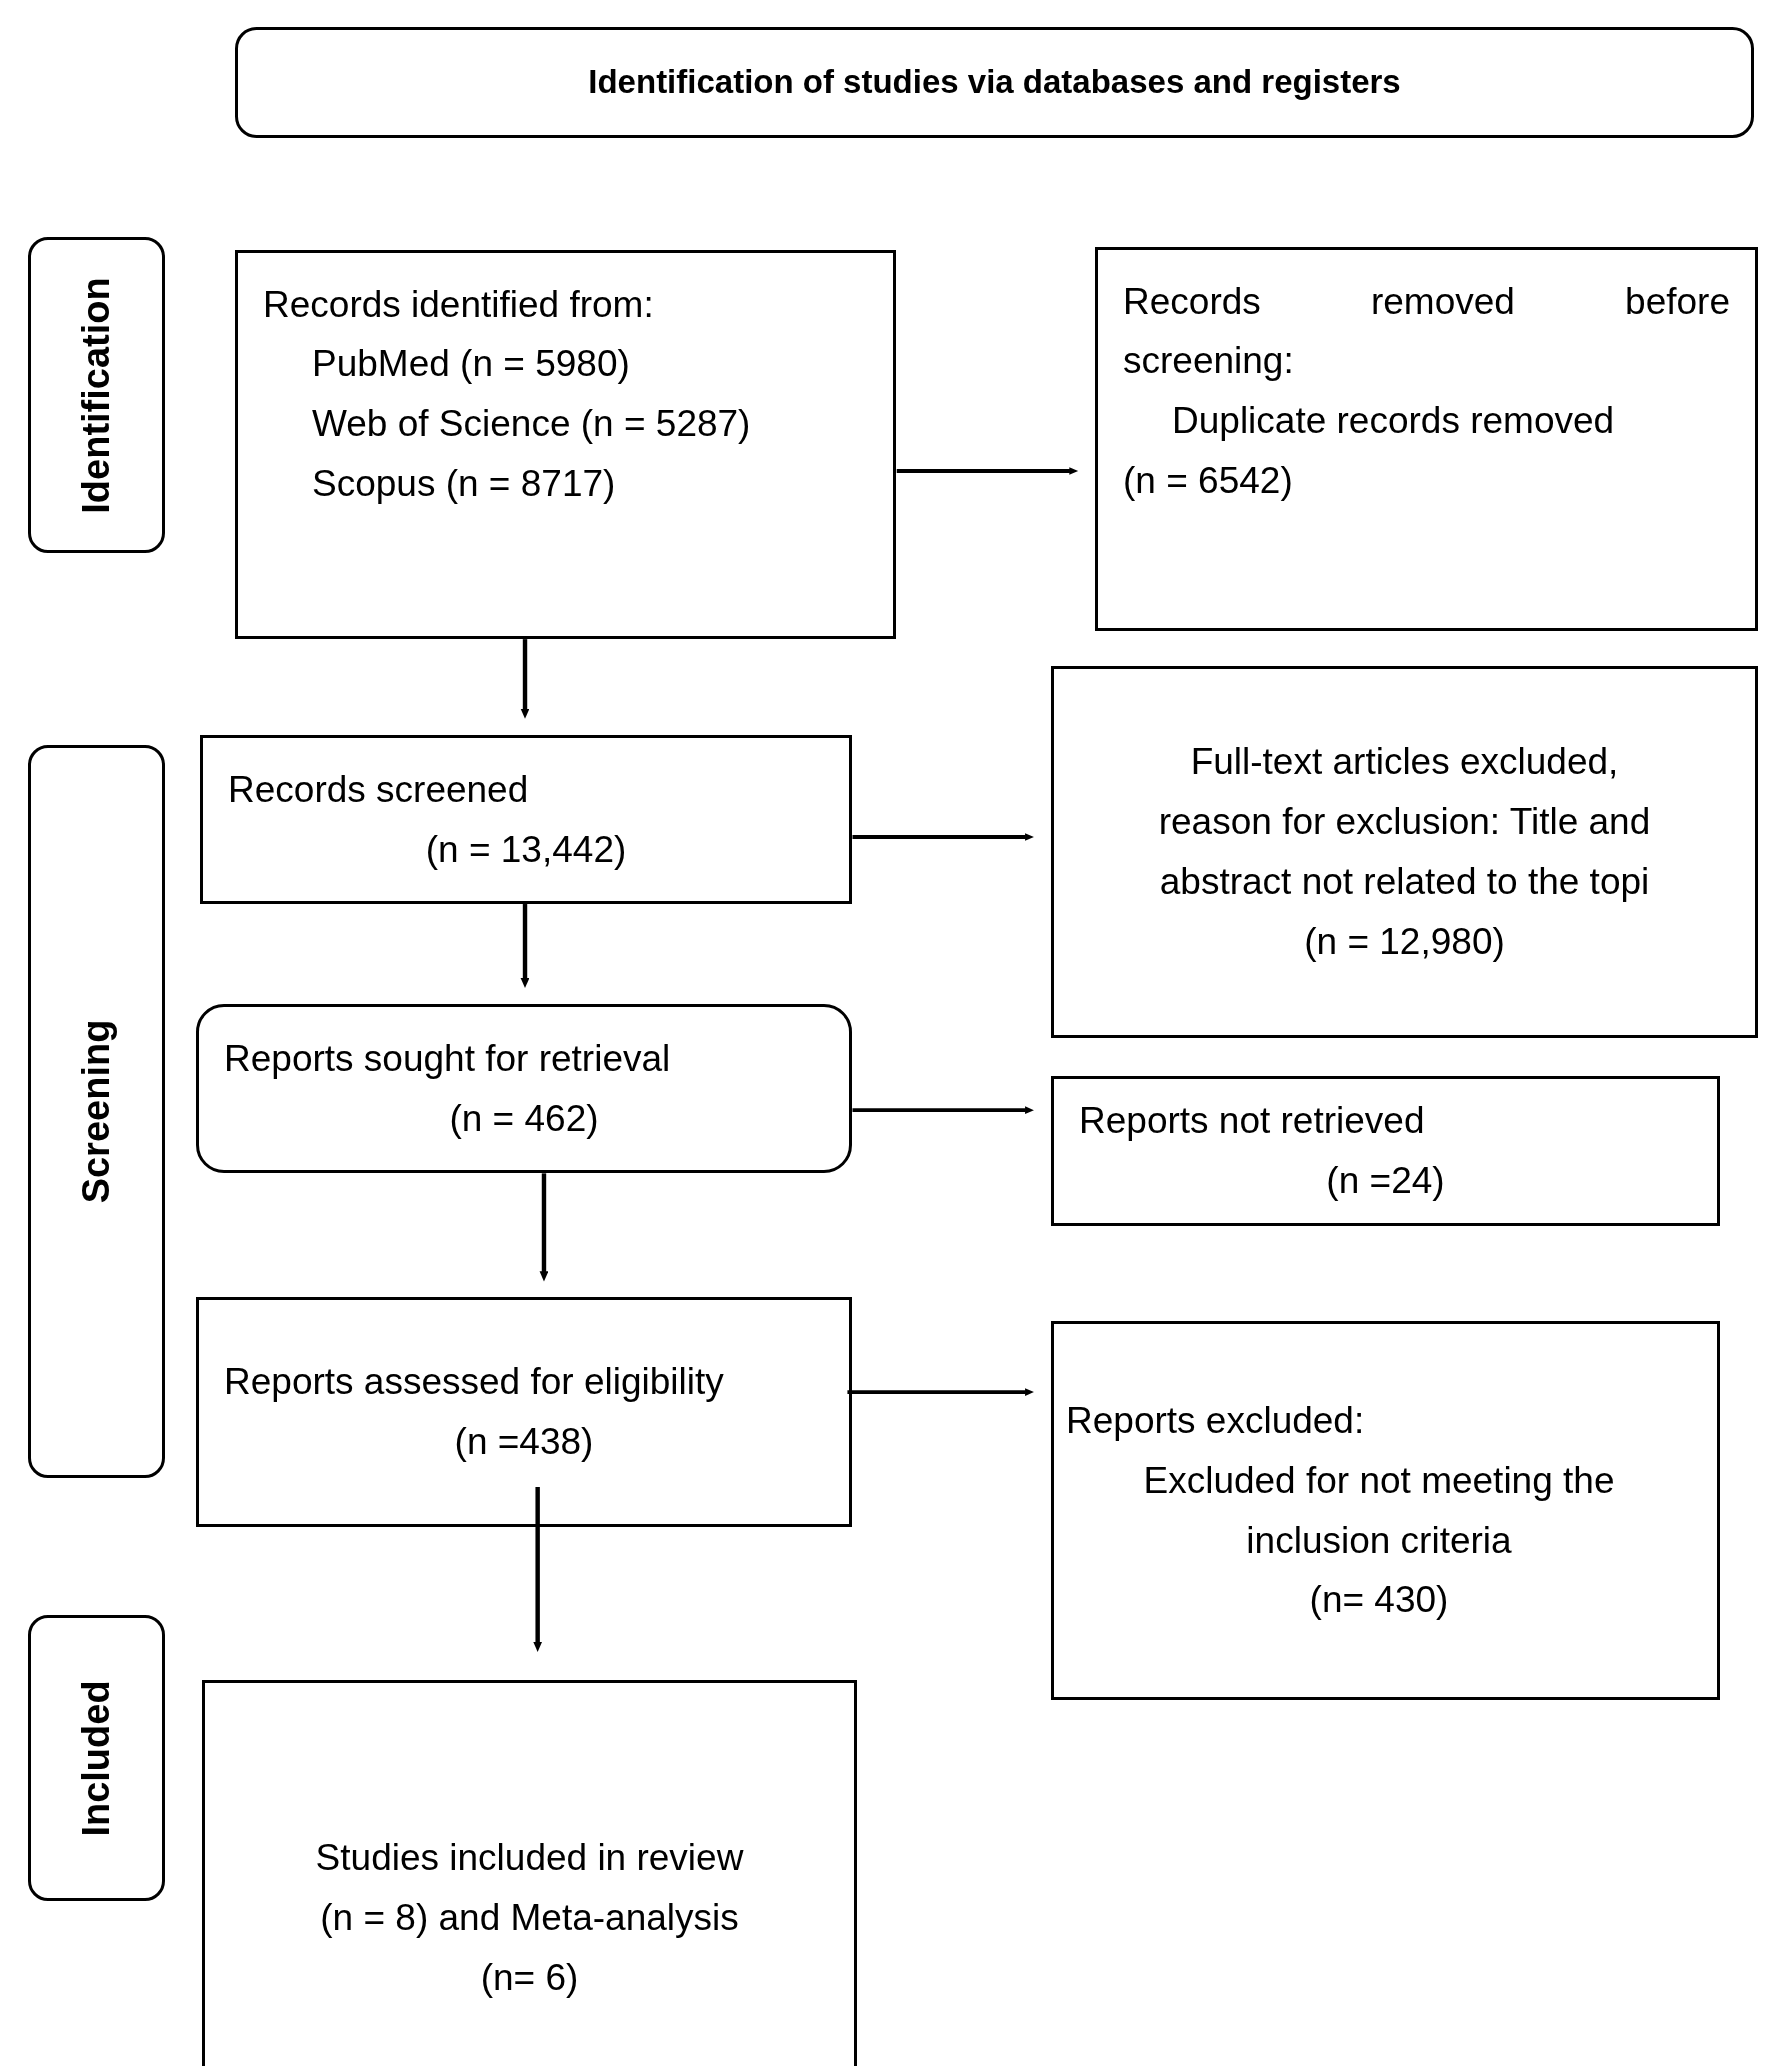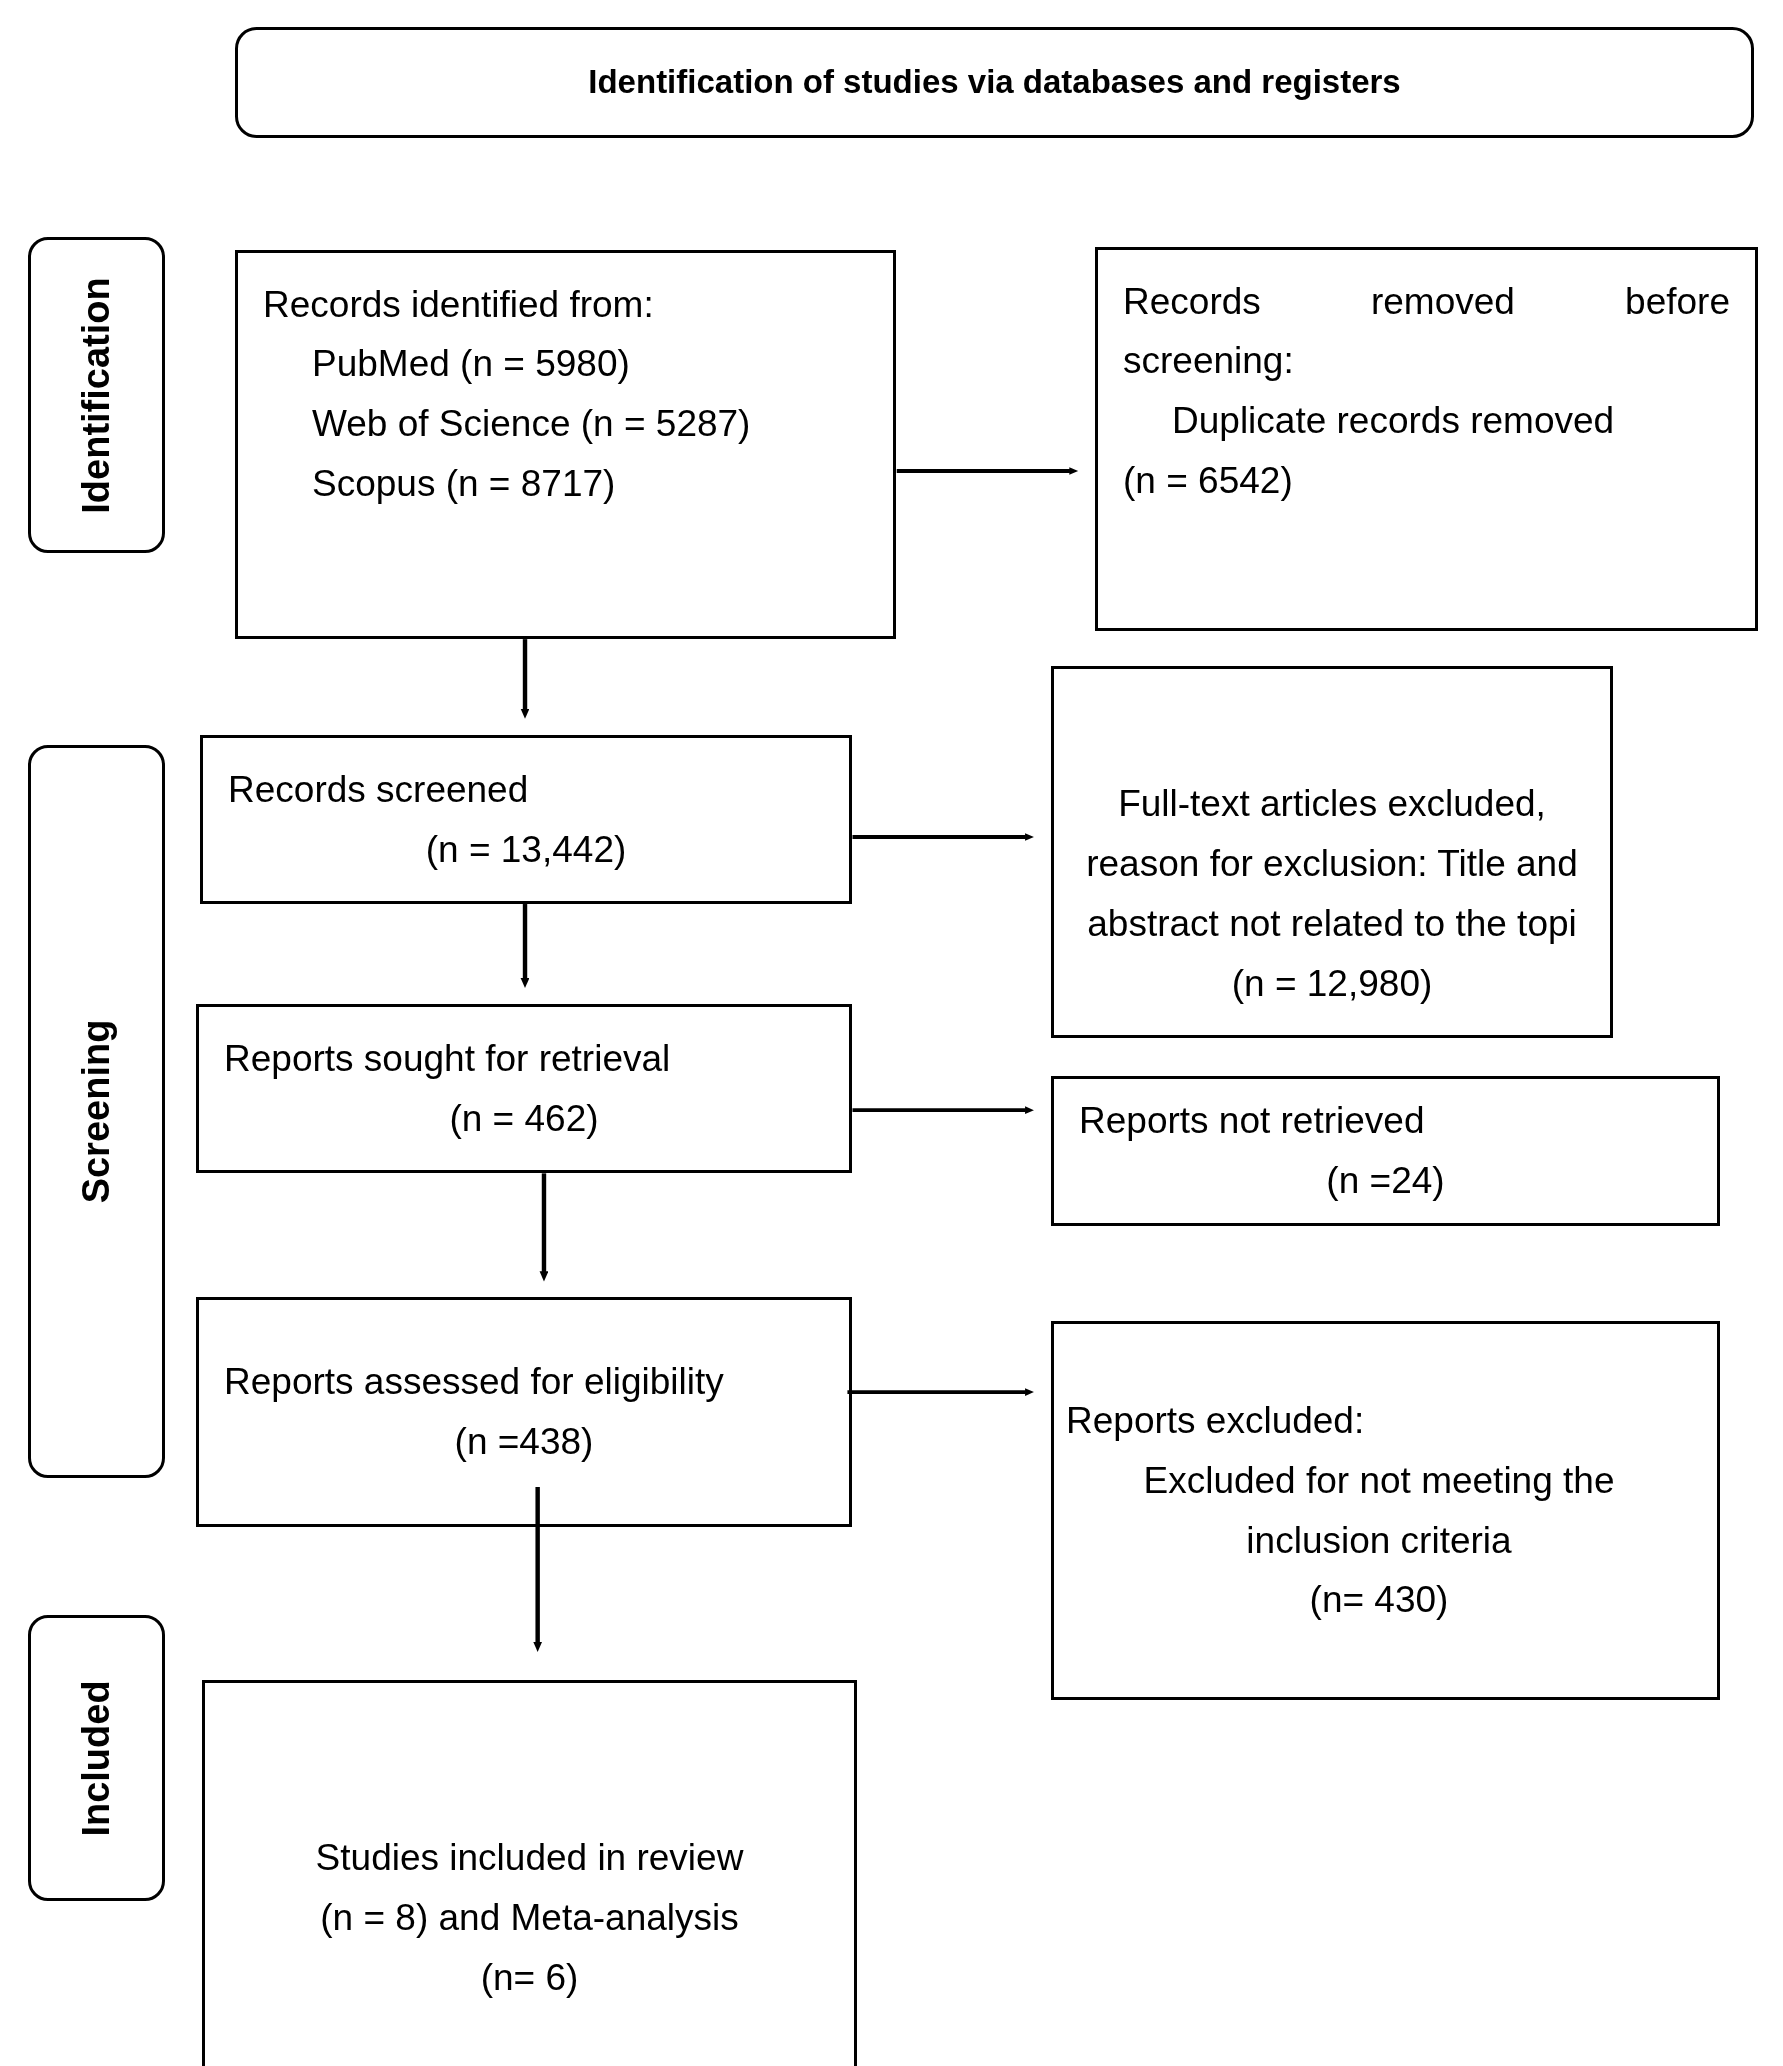--- a/index.html
+++ b/index.html
@@ -82,22 +82,22 @@
   .flow-box .justify-line {
     display: flex;
     justify-content: space-between;
     white-space: nowrap;
   }
 
   
   #box-identified   { left: 235px;  top: 250px;  width: 661px; height: 389px; }
   #box-removed      { left: 1095px; top: 247px;  width: 663px; height: 384px; }
   #box-screened     { left: 200px;  top: 735px; width: 652px; height: 169px; }
-  #box-fulltext     { left: 1051px; top: 666px; width: 562px; height: 372px; justify-content: flex-end; }
-  #box-sought       { left: 196px;  top: 1004px; width: 656px; height: 169px; }
+  #box-fulltext     { left: 1051px; top: 666px; width: 707px; height: 372px; }
+  #box-sought       { left: 196px;  top: 1004px; width: 656px; height: 169px; border-radius: 28px; }
   #box-notretrieved { left: 1051px; top: 1076px; width: 669px; height: 150px; }
   #box-eligibility  { left: 196px;  top: 1297px; width: 656px; height: 230px; }
   #box-excluded     { left: 1051px; top: 1321px; width: 669px; height: 379px; padding-left: 12px; }
   #box-included     { left: 202px;  top: 1680px; width: 655px; height: 476px; }
 
   
   .vcenter {
     display: flex;
     flex-direction: column;
     justify-content: center;

